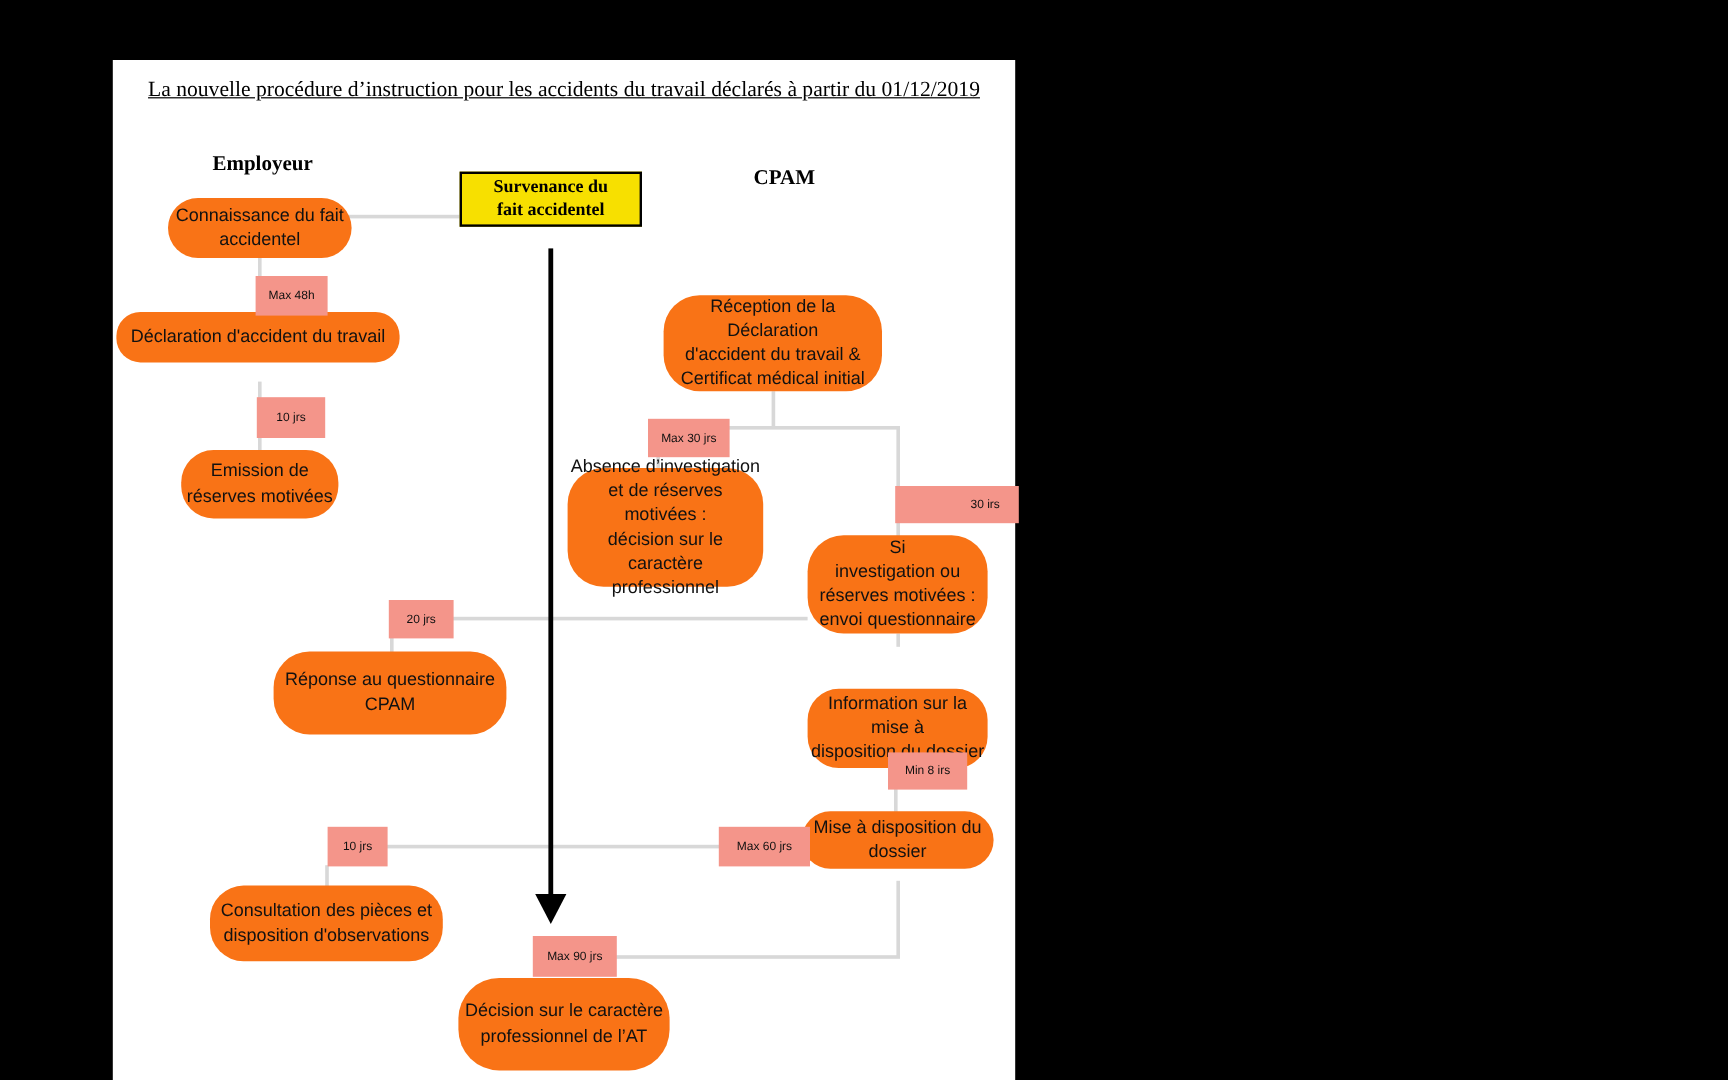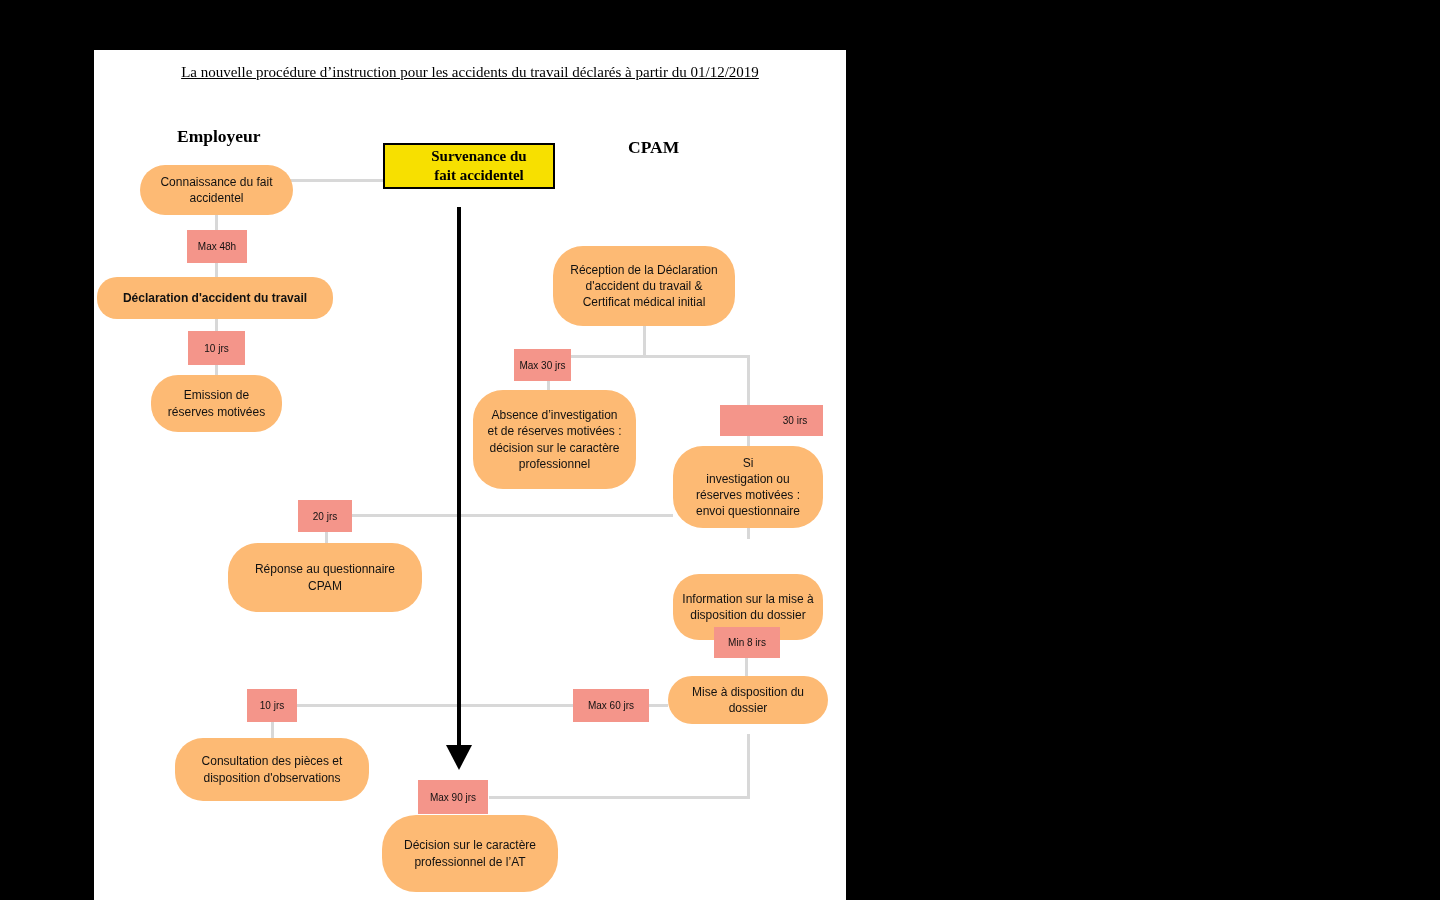--- a/index.html
+++ b/index.html
@@ -1,35 +1,35 @@
 <!DOCTYPE html>
 <html><head>
 <meta charset="utf-8">
 <style>
   html,body{margin:0;padding:0;background:#000;}
   .stage{position:relative;width:1440px;height:900px;background:#000;overflow:hidden;
          font-family:"Liberation Sans",sans-serif;}
   .panel{position:absolute;left:94px;top:50px;width:752px;height:850px;background:#ffffff;}
 
   .title{position:absolute;left:10px;top:14px;width:732px;text-align:center;
-         font-family:"Liberation Serif",serif;font-size:15px;color:#000;
+         font-family:"Liberation Serif",serif;font-size:18px;color:#000;
          text-decoration:underline;}
   .col-header{position:absolute;font-family:"Liberation Serif",serif;font-weight:bold;
          font-size:17.5px;color:#000;white-space:nowrap;}
 
   .hl{position:absolute;left:289px;top:93px;width:148px;height:42px;
       background:#F7E000;border:2px solid #000;display:flex;align-items:center;
       justify-content:center;text-align:center;font-family:"Liberation Serif",serif;
-      font-weight:bold;font-size:15px;line-height:1.3;white-space:pre-line;color:#000;z-index:3;padding-left:20px;}
+      font-weight:bold;font-size:15px;line-height:1.3;white-space:pre-line;color:#000;z-index:3;}
 
-  .node{position:absolute;background:#fdba74;color:#111;display:flex;align-items:center;
-        justify-content:center;text-align:center;font-size:12px;line-height:1.34;
+  .node{position:absolute;background:#f97316;color:#111;display:flex;align-items:center;
+        justify-content:center;text-align:center;font-size:15px;line-height:1.34;
         white-space:pre-line;z-index:2;padding:2px;box-sizing:border-box;}
   .dur{position:absolute;background:#F4958A;color:#111;display:flex;align-items:center;
-       justify-content:center;text-align:center;font-size:10px;z-index:2;}
+       justify-content:center;text-align:center;font-size:10px;z-index:2;margin-left:26px;}
 
   .line{position:absolute;background:#D8D8D8;z-index:1;}
   .line.h{height:3px;}
   .line.v{width:3px;}
 
   .arrow-shaft{position:absolute;left:363px;top:157px;width:4px;height:539px;
                background:#000;z-index:3;}
   .arrow-head{position:absolute;left:352px;top:695px;width:0;height:0;
               border-left:13px solid transparent;border-right:13px solid transparent;
               border-top:25px solid #000;z-index:3;}
@@ -62,21 +62,21 @@
     <div class="line h" style="left:395px;top:746px;width:261px;"></div>
 
     <div class="arrow-shaft"></div>
     <div class="arrow-head"></div>
 
     <div class="hl">Survenance du
 fait accidentel</div>
 
     <div class="node" style="left:46px;top:115px;width:153px;height:50px;border-radius:25px;">Connaissance du fait
 accidentel</div>
-    <div class="node" style="left:3px;top:227px;width:236px;height:42px;border-radius:20px;font-weight:bold;">Déclaration d'accident du travail</div>
+    <div class="node" style="left:3px;top:210px;width:236px;height:42px;border-radius:20px;">Déclaration d'accident du travail</div>
     <div class="node" style="left:57px;top:325px;width:131px;height:57px;border-radius:27px;">Emission de
 réserves motivées</div>
     <div class="node" style="left:459px;top:196px;width:182px;height:80px;border-radius:30px;">Réception de la Déclaration
 d'accident du travail &amp;
 Certificat médical initial</div>
     <div class="node" style="left:379px;top:340px;width:163px;height:99px;border-radius:30px;">Absence d’investigation
 et de réserves motivées :
 décision sur le caractère
 professionnel</div>
     <div class="node" style="left:579px;top:396px;width:150px;height:82px;border-radius:30px;">Si
@@ -89,21 +89,21 @@
 disposition du dossier</div>
     <div class="node" style="left:574px;top:626px;width:160px;height:48px;border-radius:27px;">Mise à disposition du
 dossier</div>
     <div class="node" style="left:81px;top:688px;width:194px;height:63px;border-radius:28px;">Consultation des pièces et
 disposition d'observations</div>
     <div class="node" style="left:288px;top:765px;width:176px;height:77px;border-radius:34px;">Décision sur le caractère
 professionnel de l’AT</div>
 
     <div class="dur" style="left:93px;top:180px;width:60px;height:33px;">Max 48h</div>
     <div class="dur" style="left:94px;top:281px;width:57px;height:34px;">10 jrs</div>
-    <div class="dur" style="left:420px;top:299px;width:57px;height:32px;">Max 30 jrs</div>
+    <div class="dur" style="left:420px;top:299px;width:68px;height:32px;">Max 30 jrs</div>
     <div class="dur" style="left:626px;top:355px;width:56px;height:31px;padding-left:47px;">30 irs</div>
     <div class="dur" style="left:204px;top:450px;width:54px;height:32px;">20 jrs</div>
     <div class="dur" style="left:620px;top:577px;width:66px;height:31px;">Min 8 irs</div>
     <div class="dur" style="left:153px;top:639px;width:50px;height:33px;">10 jrs</div>
     <div class="dur" style="left:479px;top:639px;width:76px;height:33px;">Max 60 jrs</div>
     <div class="dur" style="left:324px;top:730px;width:70px;height:34px;">Max 90 jrs</div>
 
   </div>
 </div>
 

